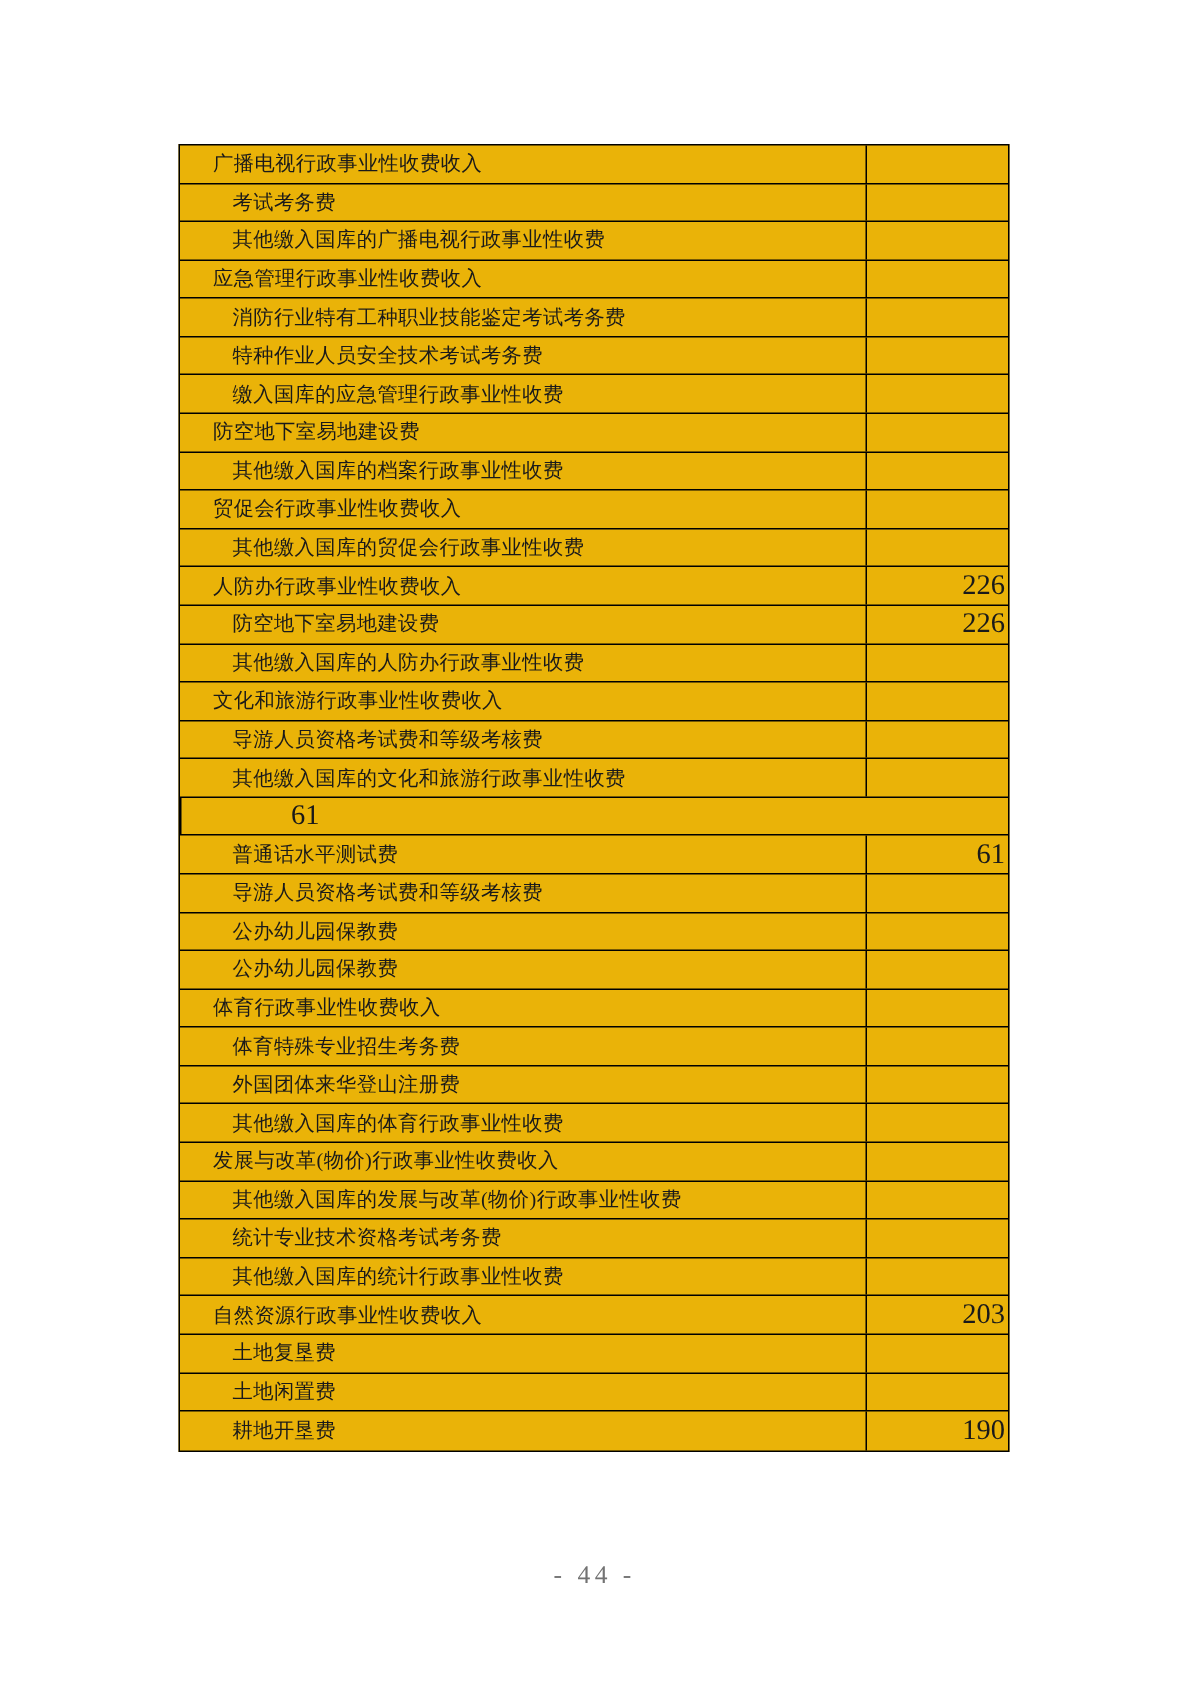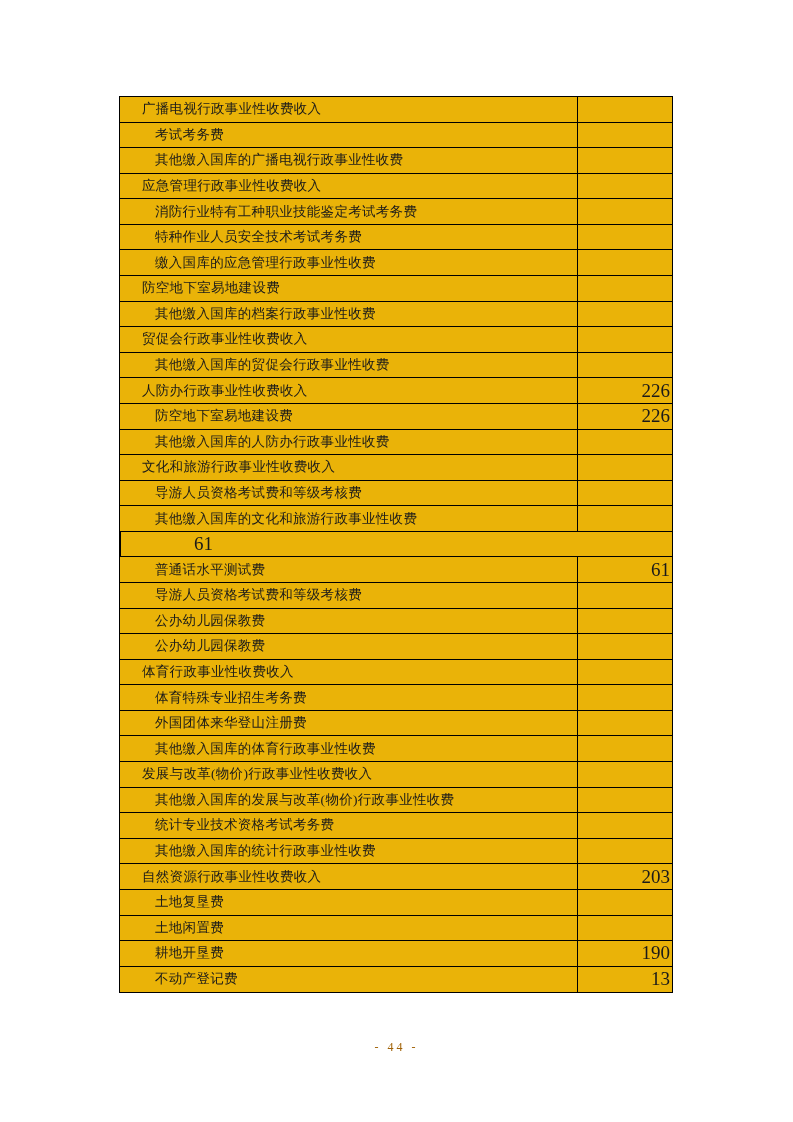--- a/index.html
+++ b/index.html
@@ -60,23 +60,23 @@
     font-size: 19px;
     box-sizing: border-box;
     white-space: nowrap;
   }
   .page-footer {
     position: absolute;
     top: 1040px;
     left: 0;
     width: 100%;
     text-align: center;
-    font-size: 12px;
+    font-size: 17px;
     letter-spacing: 3px;
-    color: #a16207;
+    color: #737373;
   }
 </style>
 </head>
 <body>
 
 <div class="doc-page">
 
   <div class="fee-table">
       <div class="t-row">
     <div class="cell-label lvl-1">广播电视行政事业性收费收入</div>
@@ -206,21 +206,17 @@
     <div class="cell-value"></div>
   </div>
       <div class="t-row">
     <div class="cell-label lvl-2">土地闲置费</div>
     <div class="cell-value"></div>
   </div>
       <div class="t-row">
     <div class="cell-label lvl-2">耕地开垦费</div>
     <div class="cell-value">190</div>
   </div>
-      <div class="t-row">
-    <div class="cell-label lvl-2">不动产登记费</div>
-    <div class="cell-value">13</div>
-  </div>
     </div>
 
   <div class="page-footer">- 44 -</div>
 
 </div>
 
 </body></html>

